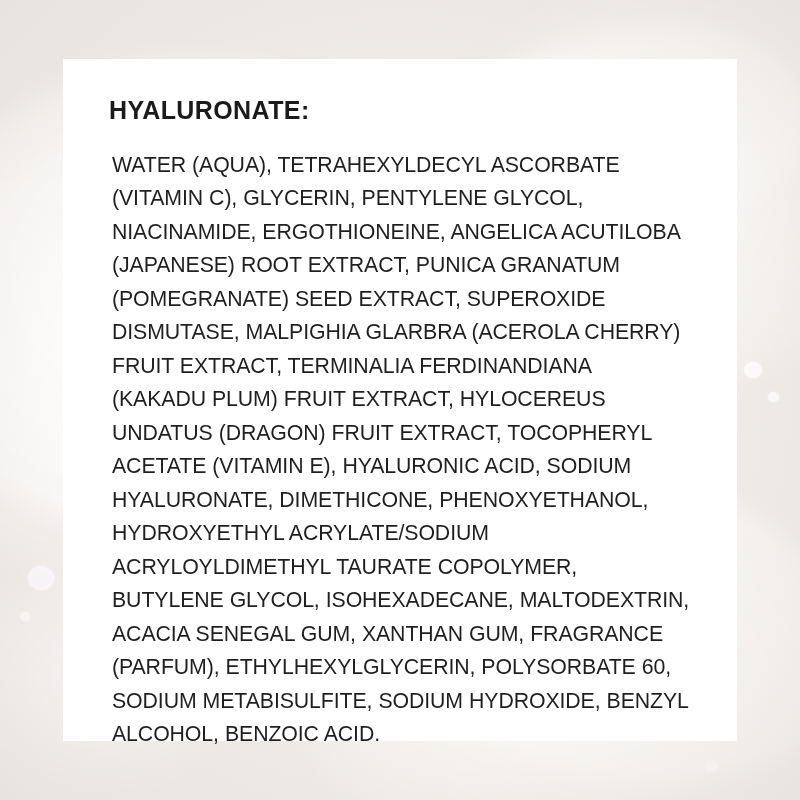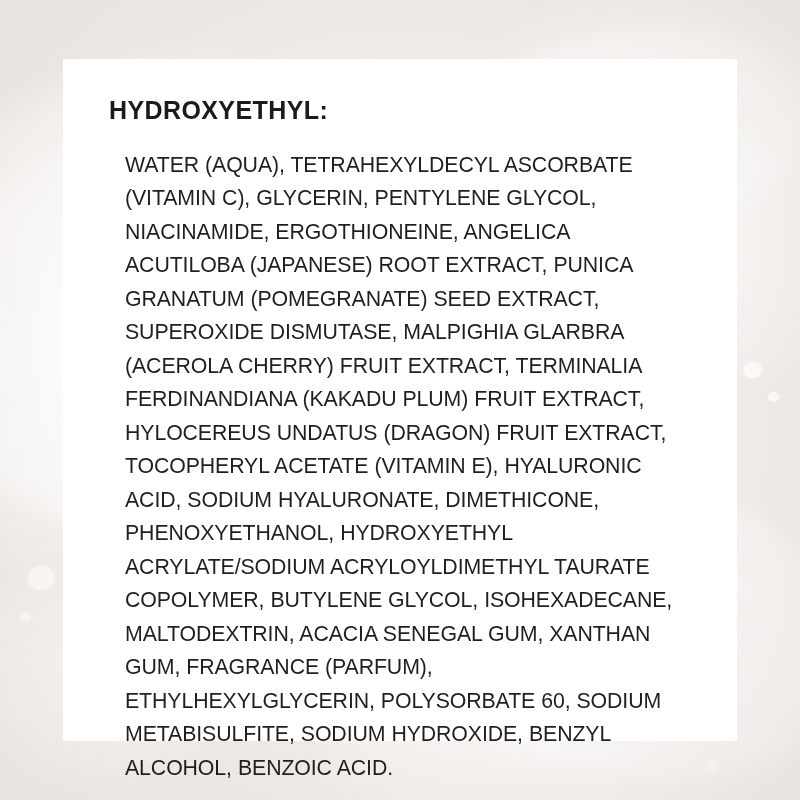--- a/index.html
+++ b/index.html
@@ -103,21 +103,21 @@
     color: #1b1b1b;
     margin: 0 0 24px 0;
     line-height: 1.1;
   }
 
   .card-body {
     font-size: 21.3px;
     line-height: 33.5px;
     color: #1f1f1f;
     letter-spacing: -0.1px;
-    margin: 16px;
+    margin: 3px;
     white-space: pre-line;
     word-spacing: 0.2px;
   }
 </style>
 </head>
 <body>
 
 <div id="page">
 
   <div class="bg-layer">
@@ -131,17 +131,17 @@
     <div class="droplet d1"></div>
     <div class="droplet d2"></div>
     <div class="droplet d3"></div>
     <div class="droplet d4"></div>
     <div class="droplet d5"></div>
     <div class="droplet d6"></div>
     <div class="edge-shade"></div>
   </div>
 
   <div class="card">
-    <h1 class="card-title">HYDROXYETHYL:</h1>
+    <h1 class="card-title">HYALURONATE:</h1>
     <p class="card-body">WATER (AQUA), TETRAHEXYLDECYL ASCORBATE (VITAMIN C), GLYCERIN, PENTYLENE GLYCOL, NIACINAMIDE, ERGOTHIONEINE, ANGELICA ACUTILOBA (JAPANESE) ROOT EXTRACT, PUNICA GRANATUM (POMEGRANATE) SEED EXTRACT, SUPEROXIDE DISMUTASE, MALPIGHIA GLARBRA (ACEROLA CHERRY) FRUIT EXTRACT, TERMINALIA FERDINANDIANA (KAKADU PLUM) FRUIT EXTRACT, HYLOCEREUS UNDATUS (DRAGON) FRUIT EXTRACT, TOCOPHERYL ACETATE (VITAMIN E), HYALURONIC ACID, SODIUM HYALURONATE, DIMETHICONE, PHENOXYETHANOL, HYDROXYETHYL ACRYLATE/SODIUM ACRYLOYLDIMETHYL TAURATE COPOLYMER, BUTYLENE GLYCOL, ISOHEXADECANE, MALTODEXTRIN, ACACIA SENEGAL GUM, XANTHAN GUM, FRAGRANCE (PARFUM), ETHYLHEXYLGLYCERIN, POLYSORBATE 60, SODIUM METABISULFITE, SODIUM HYDROXIDE, BENZYL ALCOHOL, BENZOIC ACID.</p>
   </div>
 
 </div>
 
 </body></html>

